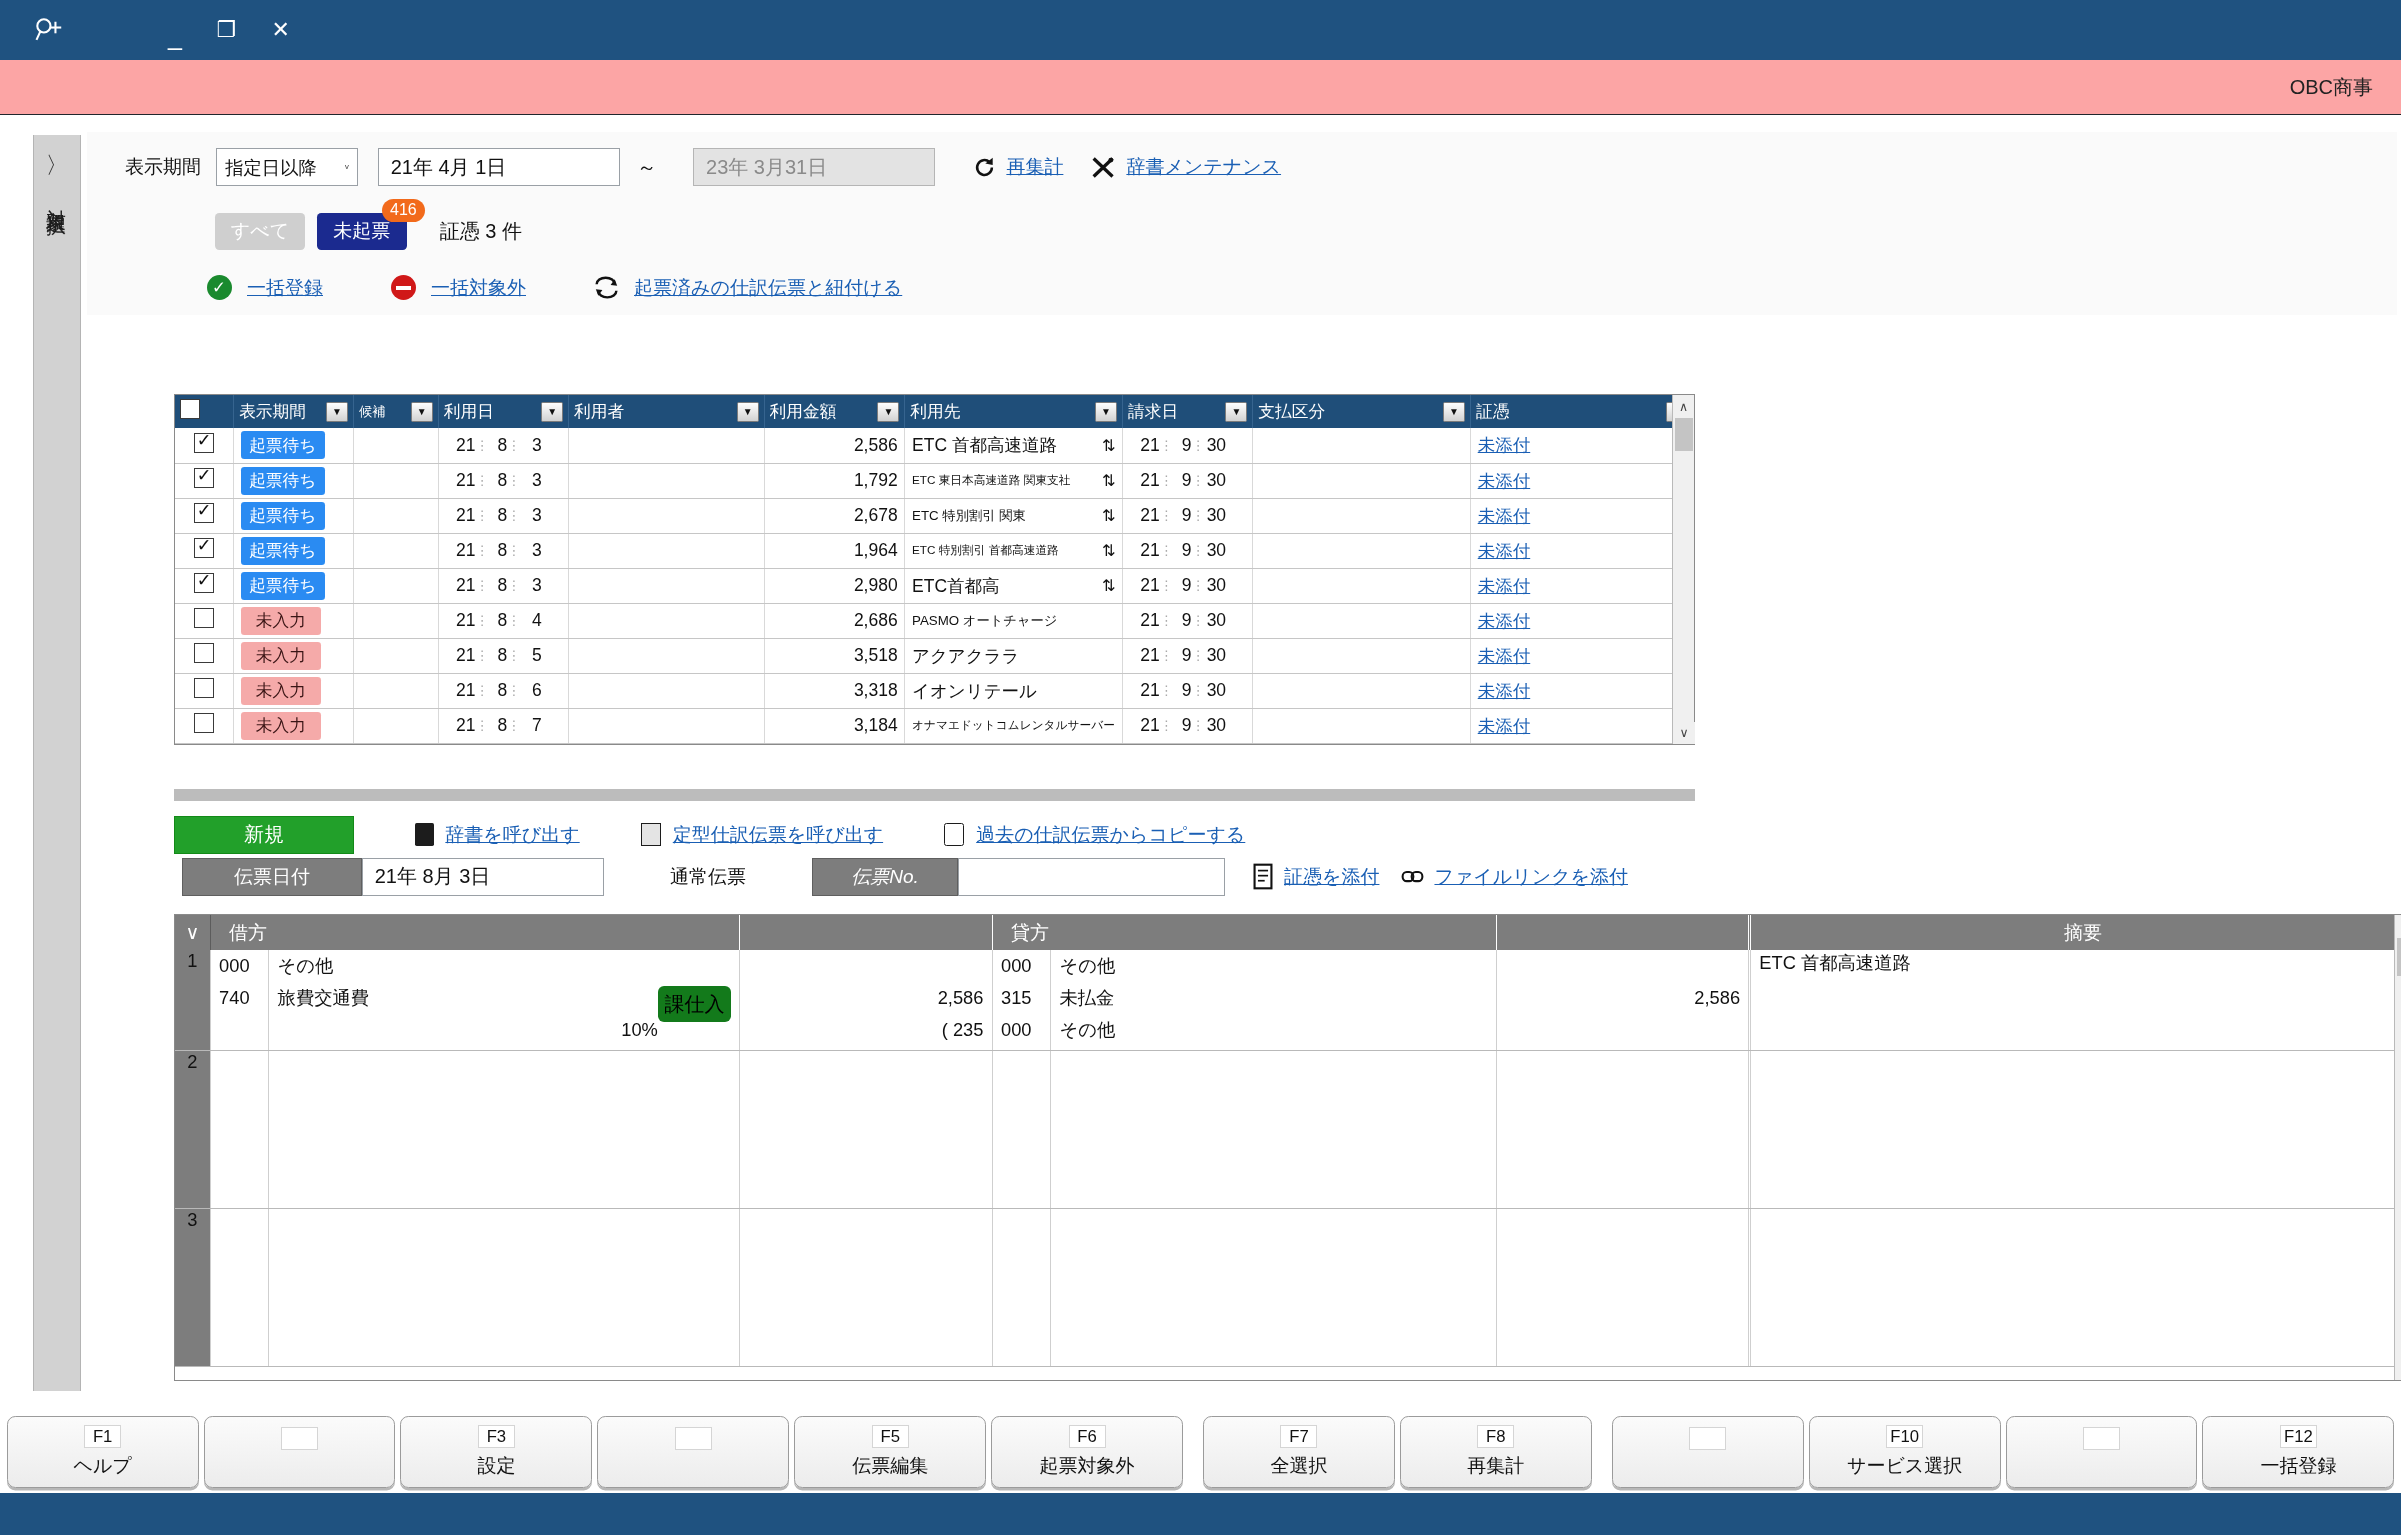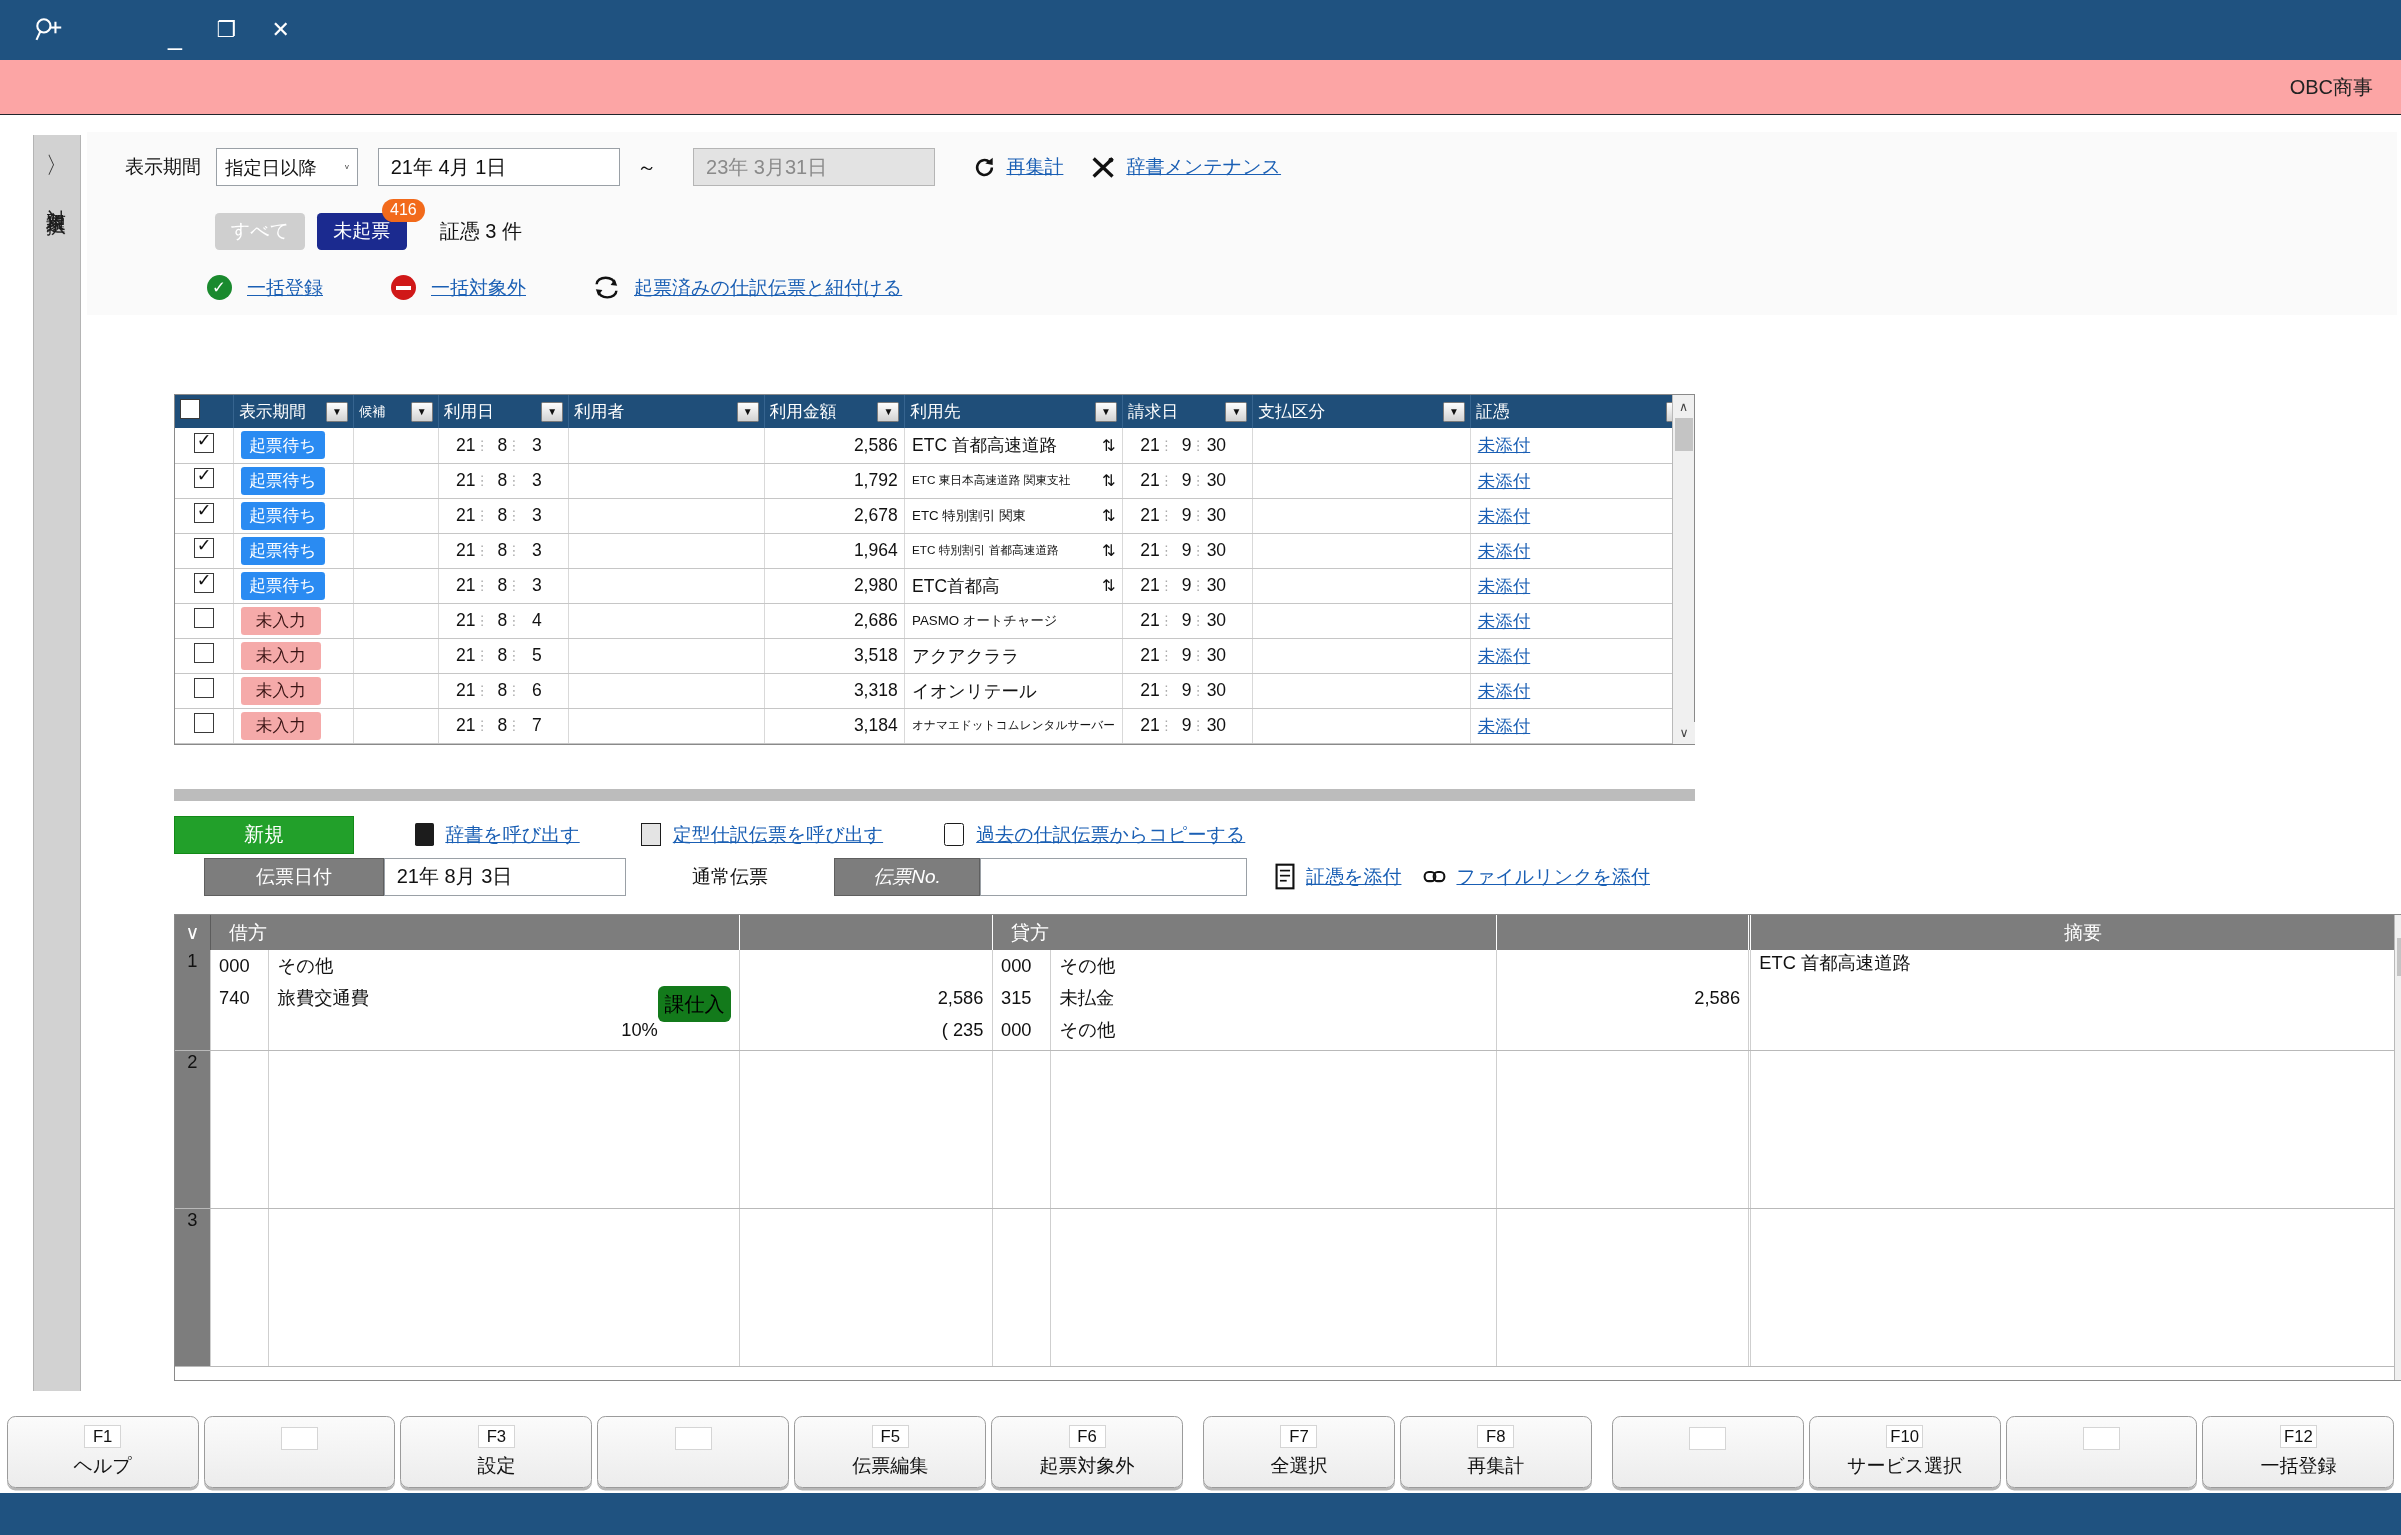--- a/index.html
+++ b/index.html
@@ -696,21 +696,21 @@
   <span class="ico-sq"></span>
   <span class="link">辞書を呼び出す</span>
   <span class="gap-lg"></span>
   <span class="ico-book"></span>
   <span class="link">定型仕訳伝票を呼び出す</span>
   <span class="gap-lg"></span>
   <span class="ico-copy"></span>
   <span class="link">過去の仕訳伝票からコピーする</span>
 </div>
 
-<div class="vrow2" style="position:absolute; top:850px; left:93px;padding-left:24px;">
+<div class="vrow2" style="position:absolute; top:850px; left:71px;padding-left:24px;">
   <div class="lbl-dark">伝票日付</div>
   <div class="inp" style="width:242px;">
     <span>21年  8月  3日</span>
   </div>
   <div class="plain-txt">通常伝票</div>
   <div class="lbl-dark" style="width:146px;font-style:italic;">伝票No.</div>
   <div class="inp" style="width:267px;">
     <span></span>
   </div>
   <span style="width:27px;"></span>

